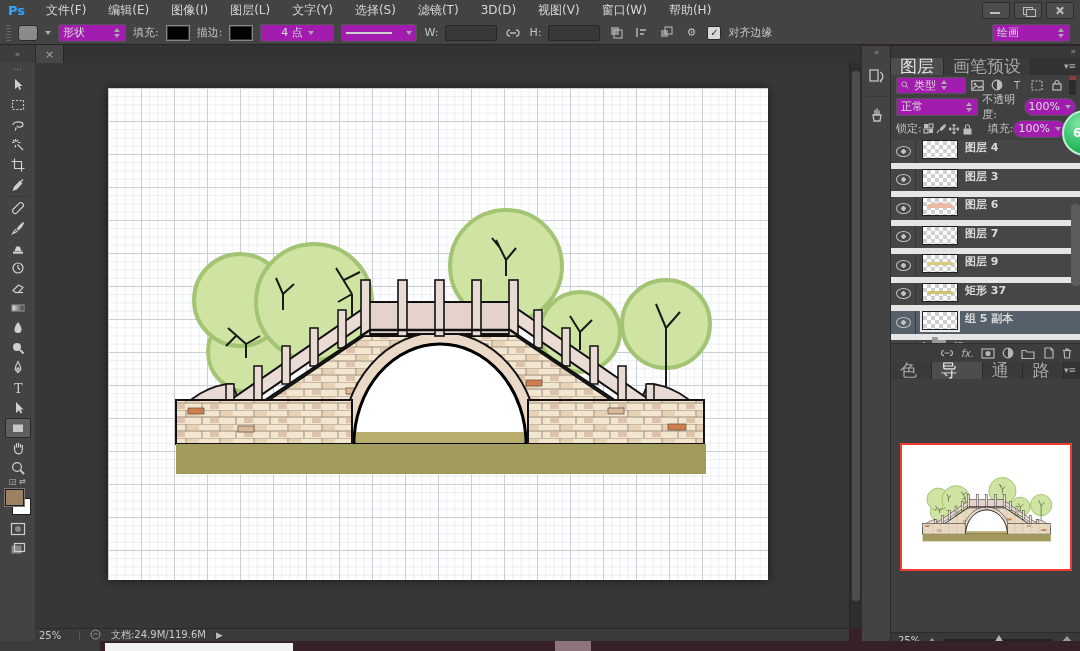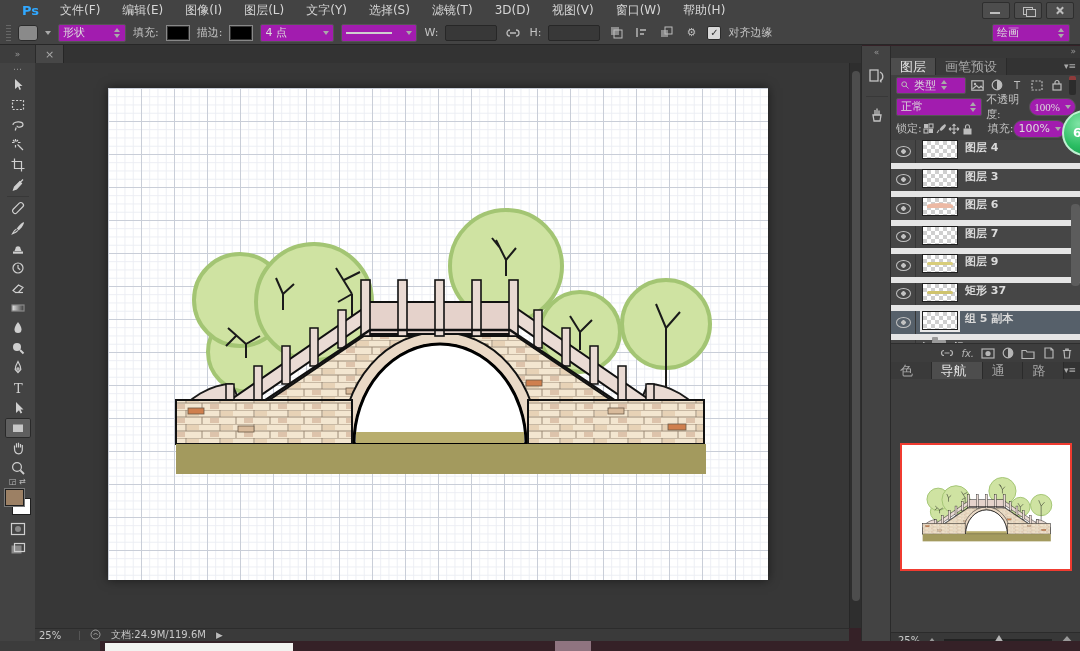--- a/index.html
+++ b/index.html
@@ -3,21 +3,21 @@
 <meta charset="utf-8">
 <style>
   html,body{margin:0;padding:0;}
   body{width:1080px;height:651px;position:relative;overflow:hidden;background:#352127;
        font-family:"DejaVu Sans","Liberation Sans",sans-serif;color:#cccccc;font-size:11px;
        -webkit-font-smoothing:antialiased;}
   .abs{position:absolute;}
   
   .menubar{left:0;top:0;width:1080px;height:21px;background:#434343;border-bottom:1px solid #2a2a2a;
            display:flex;align-items:center;gap:0;}
-  .ps-logo{color:#31a8ff;font-weight:bold;font-size:13px;padding:0 10px 0 8px;margin-left:14px;}
+  .ps-logo{color:#31a8ff;font-weight:bold;font-size:13px;padding:0 10px 0 8px;}
   .menu-item{padding:0 11px;font-size:12px;color:#d6d6d6;line-height:21px;cursor:default;}
   .win-controls{margin-left:auto;display:flex;align-items:center;gap:4px;padding-right:6px;}
   .winbtn{width:26px;height:15px;background:#4d4d4d;border:1px solid #2e2e2e;border-radius:2px;
           position:relative;}
   .winbtn i{position:absolute;background:#bdbdbd;}
   .wb-min i{left:7px;top:9px;width:10px;height:2px;}
   .wb-res i{left:8px;top:4px;width:8px;height:6px;background:none;border:1px solid #bdbdbd;}
   .wb-res i+i{left:11px;top:6px;width:8px;height:6px;background:#4d4d4d;border:1px solid #bdbdbd;}
   .wb-close i{left:12px;top:3px;width:2px;height:9px;transform:rotate(45deg);}
   .wb-close i+i{left:12px;top:3px;width:2px;height:9px;transform:rotate(-45deg);}
@@ -88,31 +88,31 @@
   .dock-head{height:12px;font-size:9px;color:#999;line-height:12px;}
   .dock-ic{width:24px;height:24px;margin-top:6px;display:flex;align-items:center;justify-content:center;}
   .dock-ic svg{stroke:#c4c4c4;fill:none;stroke-width:1.3;}
   .dock-sep{width:22px;height:1px;background:#383838;margin-top:8px;}
 
   
   .panel{left:890px;top:46px;width:190px;height:601px;background:#404040;border-left:1px solid #2a2a2a;}
   .p-head{position:absolute;left:0;top:0;width:100%;height:12px;background:#383838;font-size:9px;
       color:#999;display:flex;justify-content:flex-end;padding-right:5px;box-sizing:border-box;}
   .p-tabs{position:absolute;left:0;top:12px;width:100%;height:17px;background:#333;display:flex;}
-  .p-tab{padding:0 9px;line-height:17px;font-size:13px;color:#a8a8a8;background:#3a3a3a;border-right:1px solid #2a2a2a;}
+  .p-tab{padding:0 9px;line-height:17px;font-size:17px;color:#a8a8a8;background:#3a3a3a;border-right:1px solid #2a2a2a;}
   .p-tab.active{background:#4d4d4d;color:#e4e4e4;}
   .p-menu{margin-left:auto;color:#aaa;font-size:9px;line-height:17px;padding-right:5px;}
   .filter-row{position:absolute;left:0;top:29px;width:100%;height:20px;display:flex;align-items:center;
       gap:4px;padding:0 5px;box-sizing:border-box;}
   .kind-dd{width:64px;height:15px;}
   .fi{width:17px;height:15px;display:flex;align-items:center;justify-content:center;color:#bdbdbd;font-size:10px;}
   .fi svg{stroke:#bdbdbd;fill:none;stroke-width:1.2;}
   .ftoggle{margin-left:auto;width:8px;height:15px;background:#2c2c2c;border-radius:2px;border-top:4px solid #8e3b3b;}
   .blend-row{position:absolute;left:0;top:50px;width:100%;height:21px;display:flex;align-items:center;
-      gap:4px;padding:0 5px;box-sizing:border-box;font-family:Liberation Serif, serif;}
+      gap:4px;padding:0 5px;box-sizing:border-box;}
   .blend-dd{width:92px;height:16px;justify-content:space-between;}
   .lbl{color:#c4c4c4;}
   .val-dd{height:16px;border-radius:9px;}
   .lock-row{position:absolute;left:0;top:72px;width:100%;height:21px;display:flex;align-items:center;
       padding:0 5px;box-sizing:border-box;}
   .li-ic{width:13px;height:13px;display:flex;align-items:center;justify-content:center;}
   .li-ic svg{stroke:#bdbdbd;fill:none;stroke-width:1.1;}
   .layerlist{position:absolute;left:0;top:94px;width:100%;height:203px;overflow:hidden;background:#434343;}
   .lrow{height:22.5px;display:flex;align-items:flex-start;border-bottom:6px solid #e5e5e5;background:#464646;font-weight:bold;}
   .lrow.selected{background:#56606a;}
@@ -289,21 +289,21 @@
   <span class="toolpreset"></span>
   <span class="caret"></span>
   <span class="dd" style="width:58px;justify-content:space-between">
     <span>形状</span>
       <span class="ud"></span>
   </span>
   <span class="lbl">填充:</span>
   <span class="swatch"></span>
   <span class="lbl">描边:</span>
   <span class="swatch"></span>
-  <span class="dd" style="width:64px;justify-content:space-between">
+  <span class="dd" style="width:64px;justify-content:center">
     <span>4 点</span>
       <span class="caret"></span>
   </span>
   <span class="dd" style="width:66px;justify-content:space-between">
     <span class="stroke-line"></span>
       <span class="caret"></span>
   </span>
   <span class="lbl">W:</span>
   <input class="numfield" value="" style="">
   <span class="opticon">

